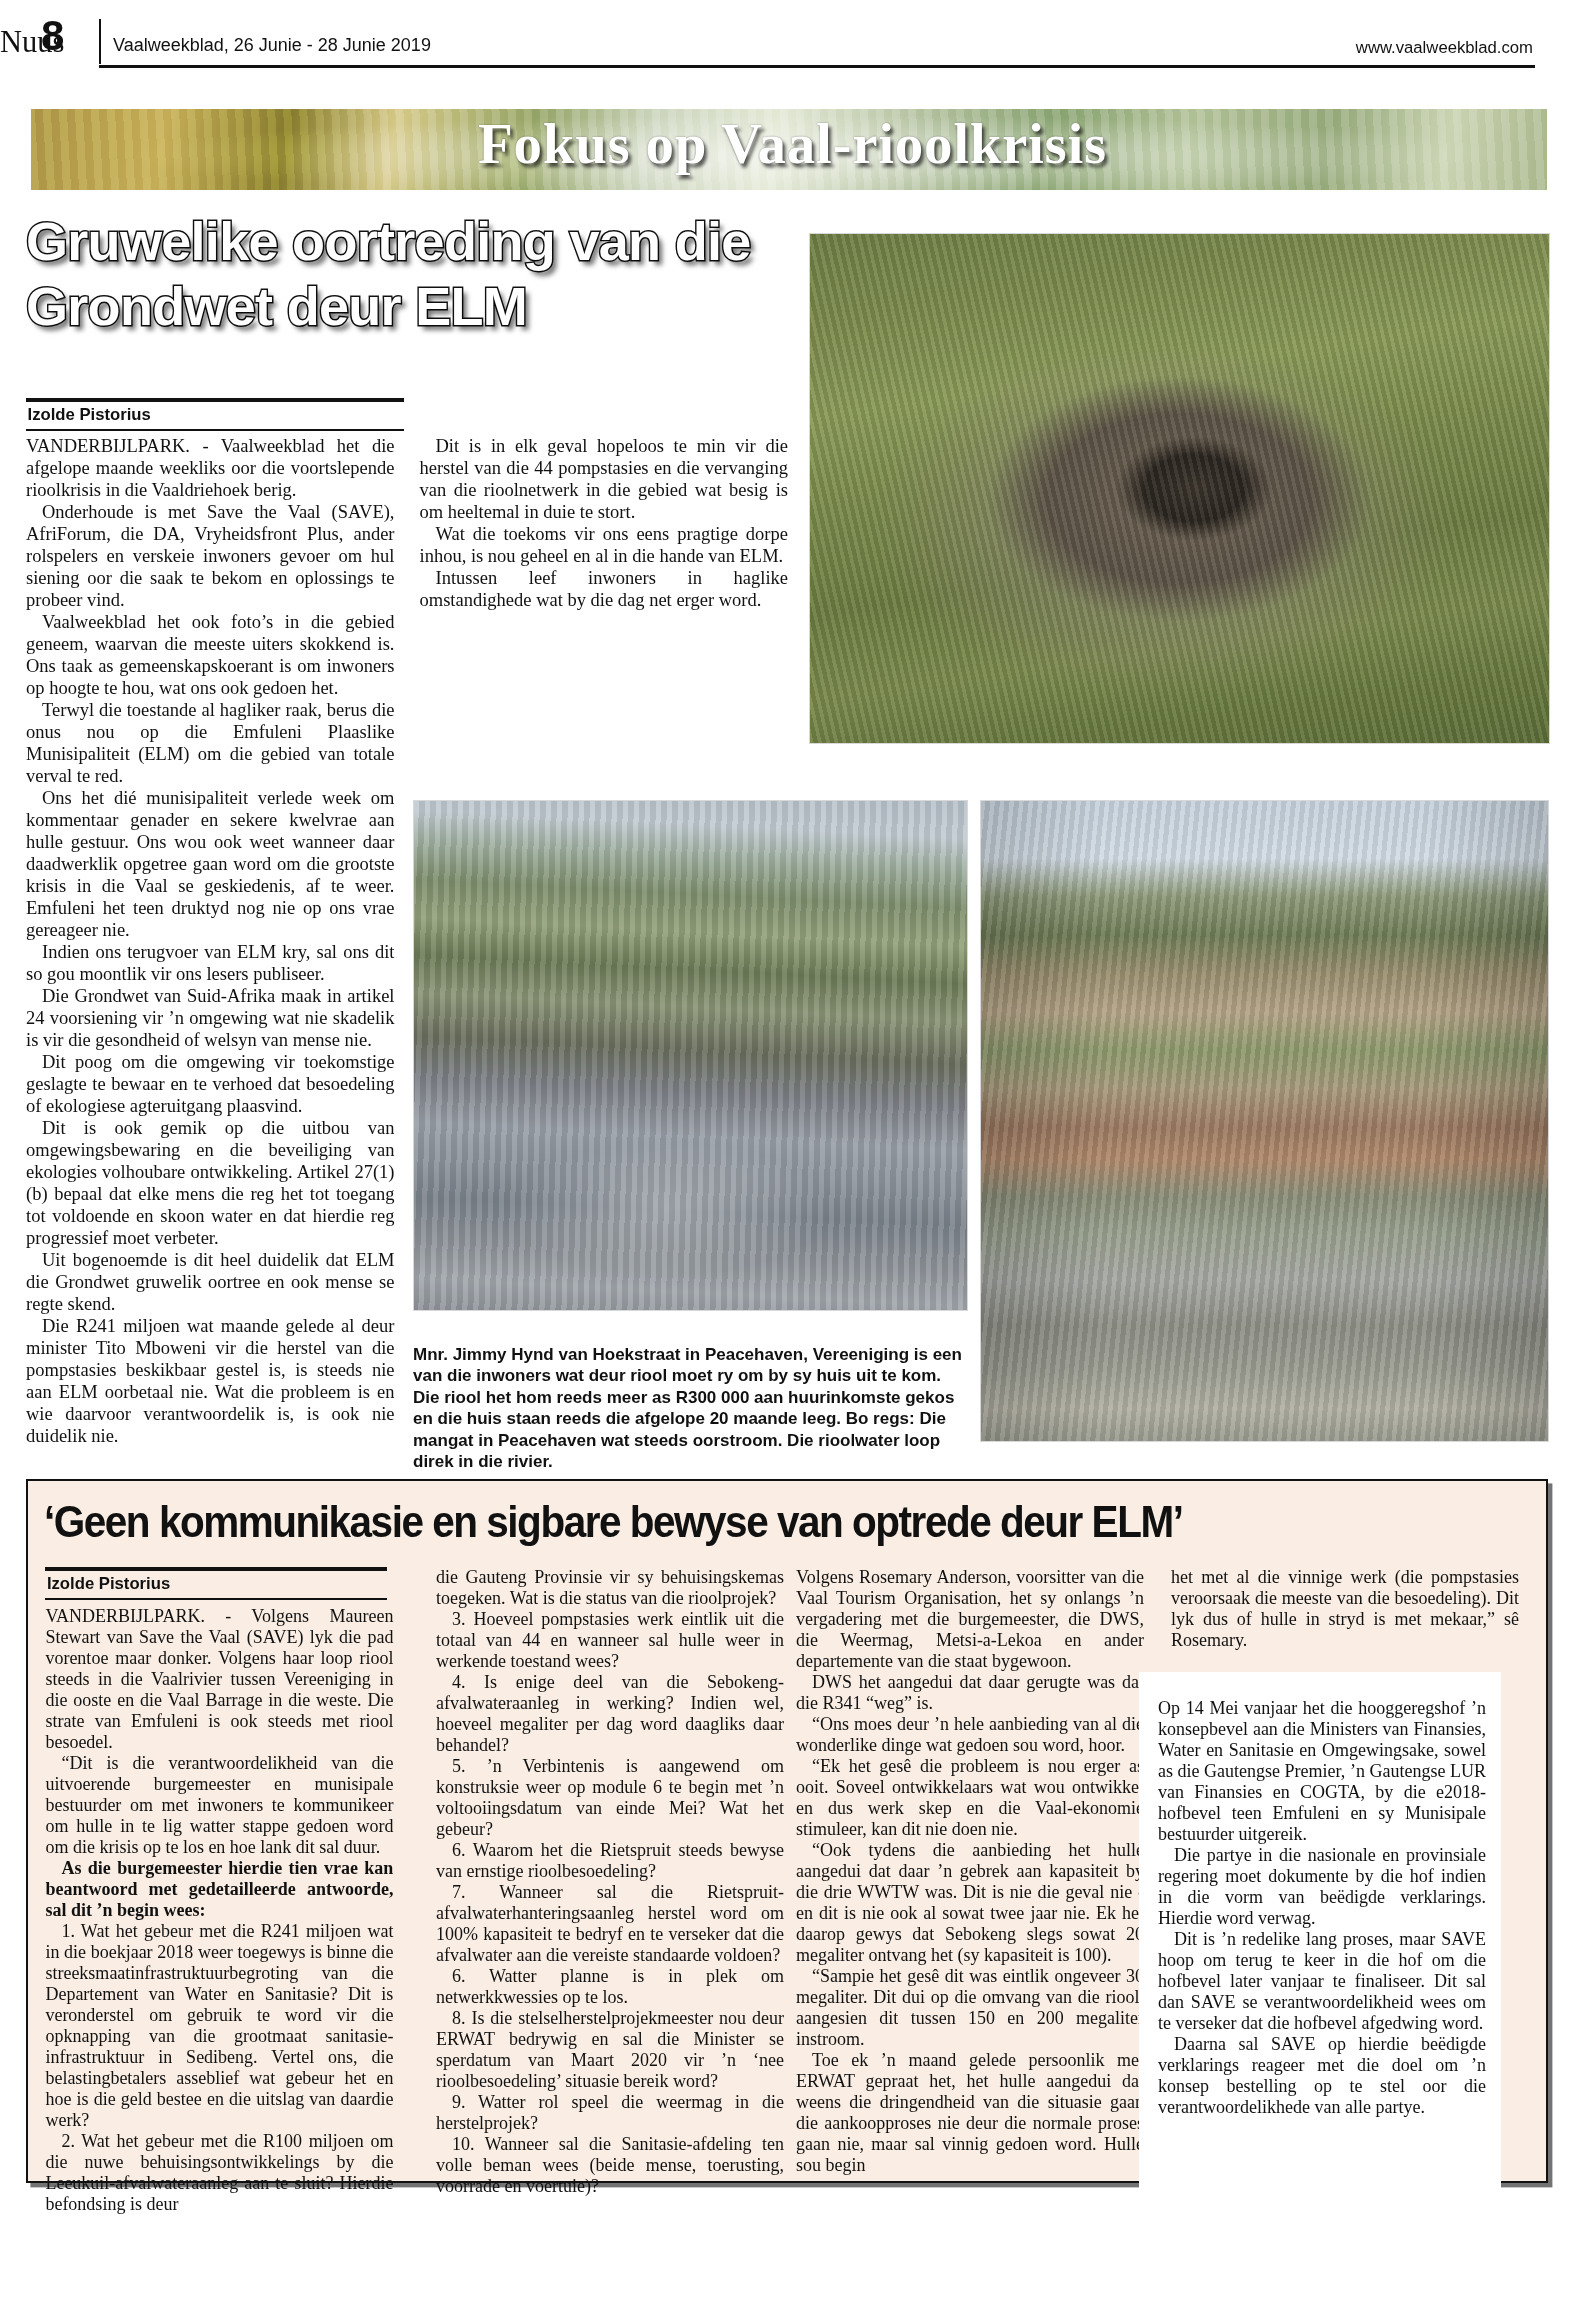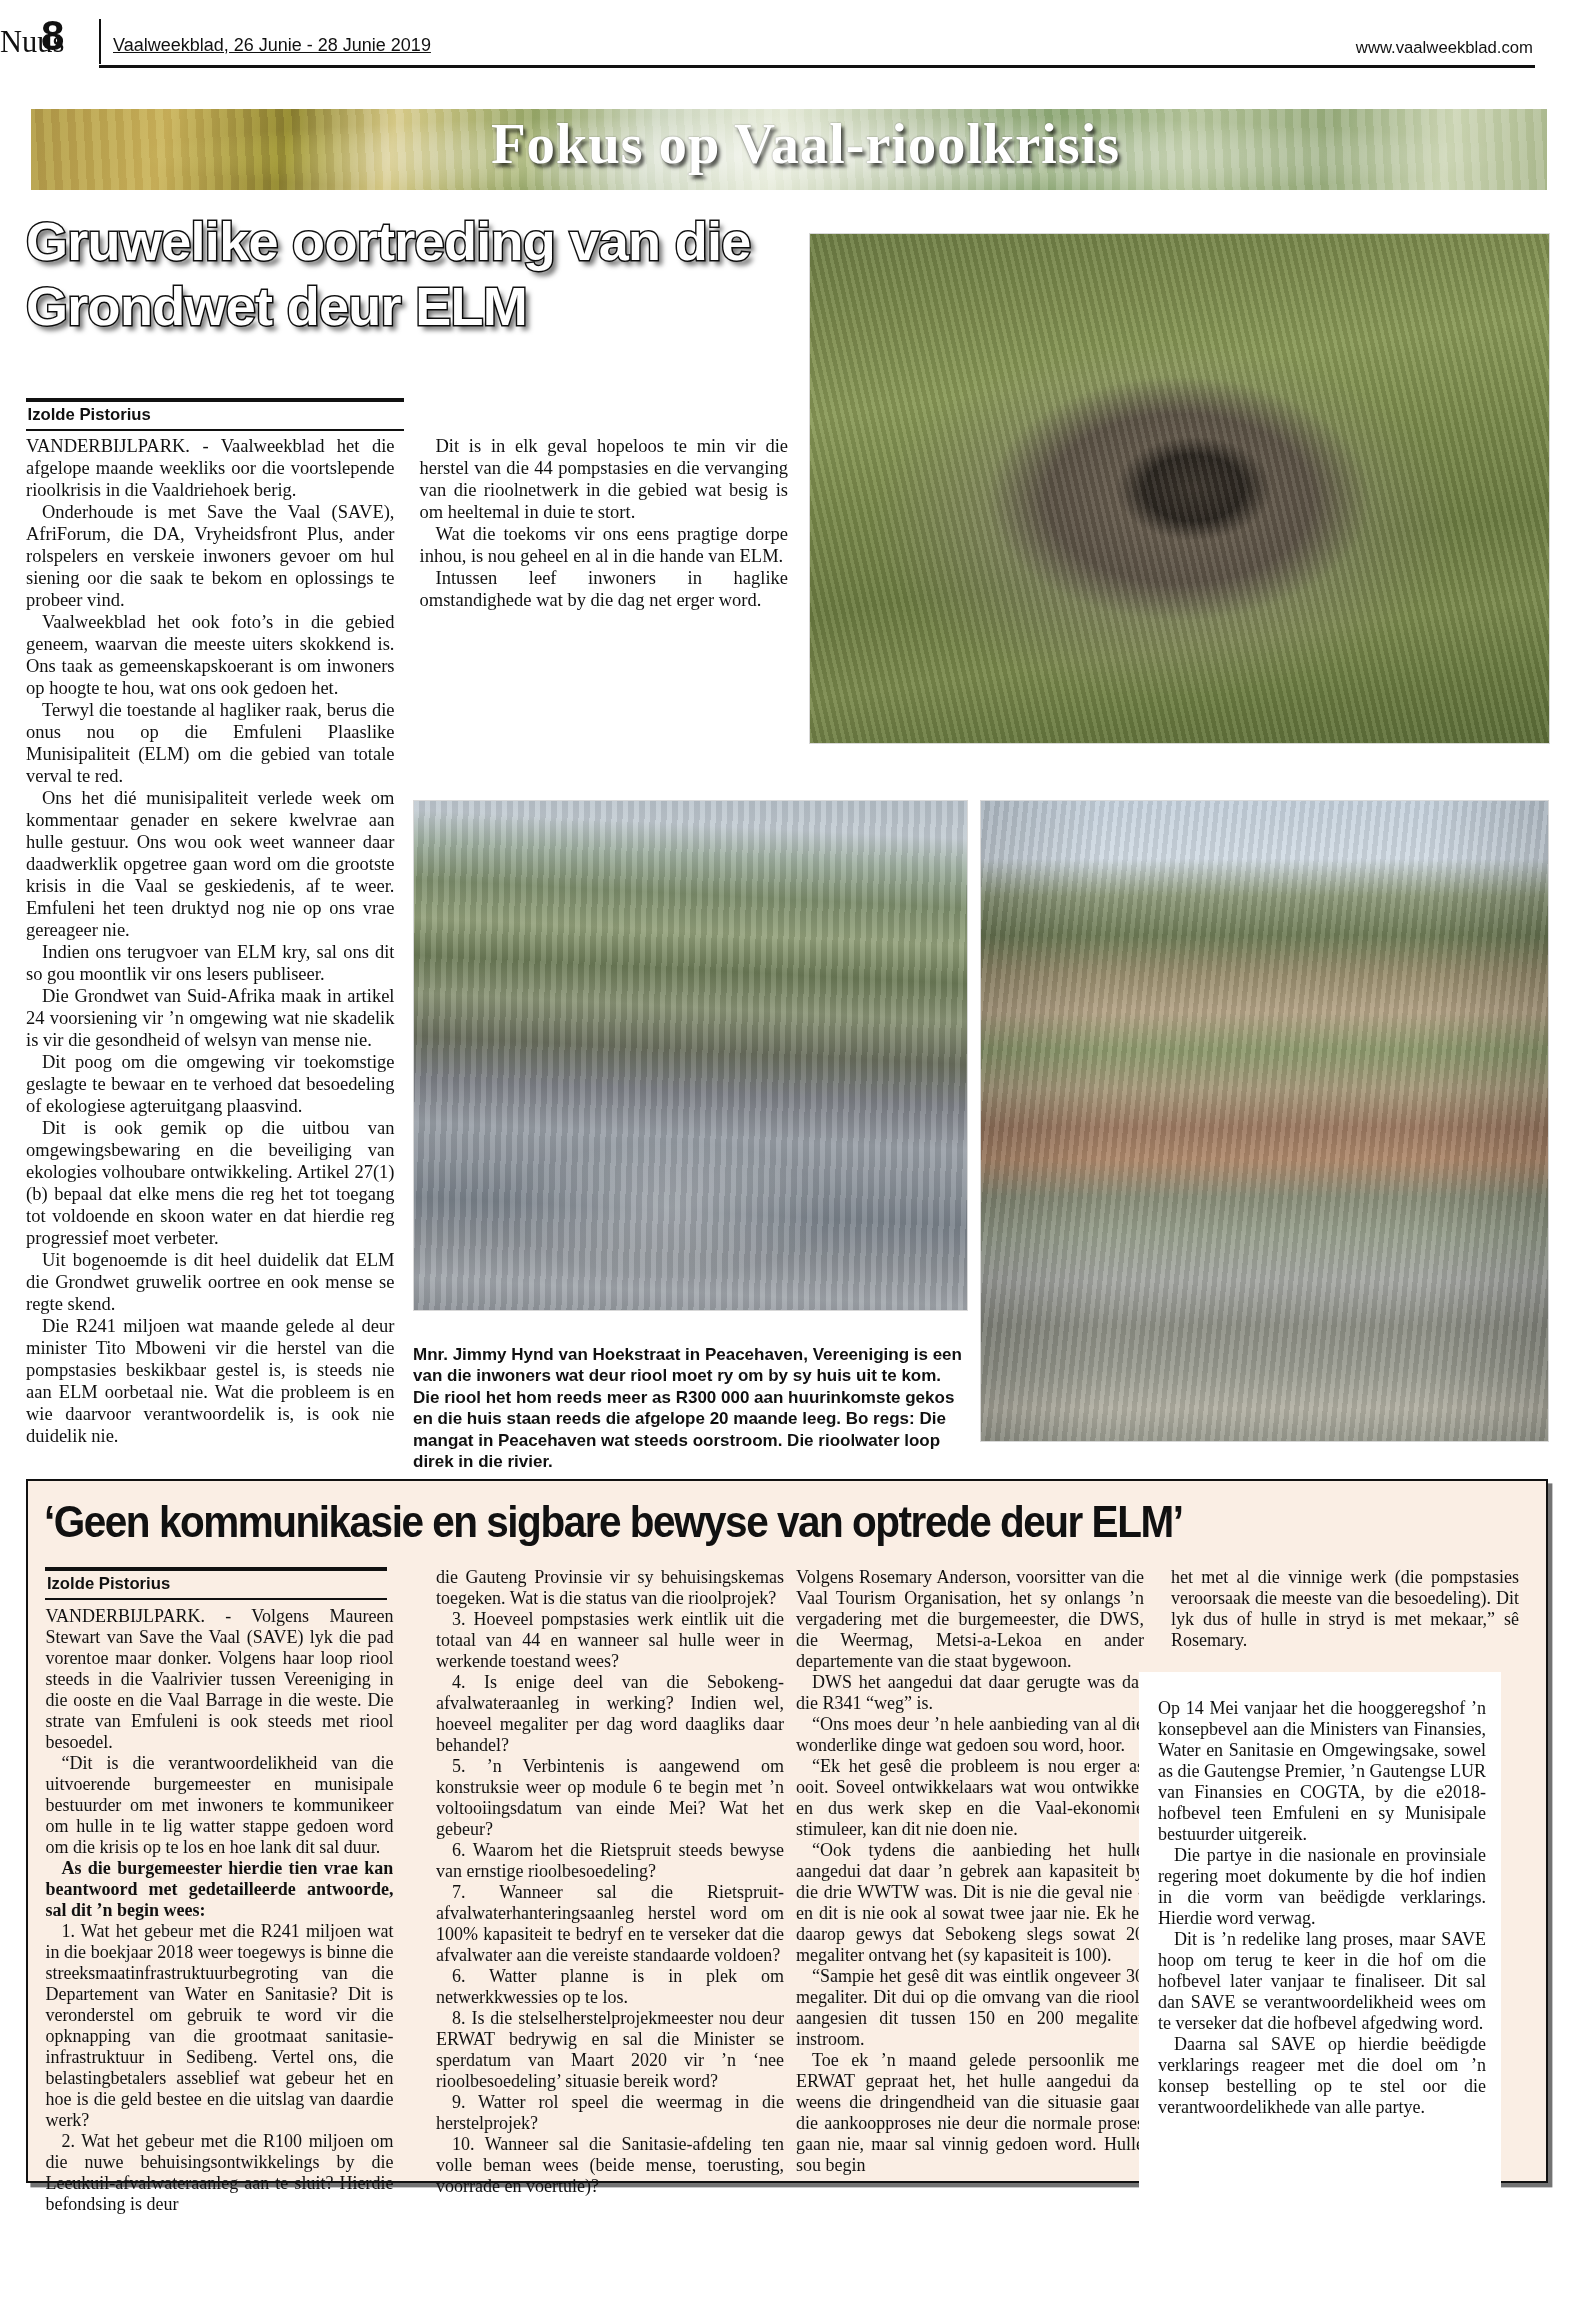--- a/index.html
+++ b/index.html
@@ -12,21 +12,21 @@
   
   #masthead { position:absolute; left:0; top:0; width:1574px; height:76px; }
   #page-number {
     position:absolute; left:41px; top:14.5px;
     font-family:"Liberation Sans", sans-serif; font-weight:bold;
     font-size:42px; line-height:42px; color:#111;
   }
   #masthead-rule-v { position:absolute; left:99px; top:19px; width:2.2px; height:45px; background:#111; }
   #masthead-date {
     position:absolute; left:113px; top:35px;
-    font-family:"Liberation Sans", sans-serif; font-size:18px; color:#111; white-space:nowrap;text-decoration:underline;
+    font-family:"Liberation Sans", sans-serif; font-size:18px; color:#111; white-space:nowrap;
   }
   #masthead-section {
     position:absolute; left:0; top:25px; width:1574px; text-align:left;
     font-family:"Liberation Serif", serif; font-size:30.5px; color:#111;
   }
   #masthead-url {
     position:absolute; right:41px; top:38px;
     font-family:"Liberation Sans", sans-serif; font-size:16.7px; color:#111;
   }
   #masthead-rule-h { position:absolute; left:99px; top:65px; width:1436px; height:2.9px; background:#111; }
@@ -41,21 +41,21 @@
                       #8fa878 67%,#b5c49c 76%,#9aad80 85%,#cdd6b6 93%,#aebb92 100%);
   }
   #banner:after{
     content:""; position:absolute; inset:0;
     background:
       repeating-linear-gradient(87deg, rgba(255,255,255,.10) 0 8px, rgba(0,0,0,.07) 8px 16px),
       radial-gradient(ellipse at 52% 58%, rgba(255,255,255,.55), rgba(255,255,255,0) 62%);
     mix-blend-mode:overlay;
   }
   #banner-title {
-    position:absolute; left:17px; top:0; width:1516px; height:69px;
+    position:absolute; left:4px; top:0; width:1516px; height:69px;
     display:flex; align-items:center; justify-content:center;
     font-family:"Liberation Serif", serif; font-weight:bold;
     font-size:57px; letter-spacing:0.7px; color:#fff;
     text-shadow: 2.9px 3.6px 3.6px rgba(0,0,0,.62), 0 0 1.5px rgba(0,0,0,.5);
     z-index:3;
   }
 
   
   #headline {
     position:absolute; left:26px; top:209px; width:843px;

